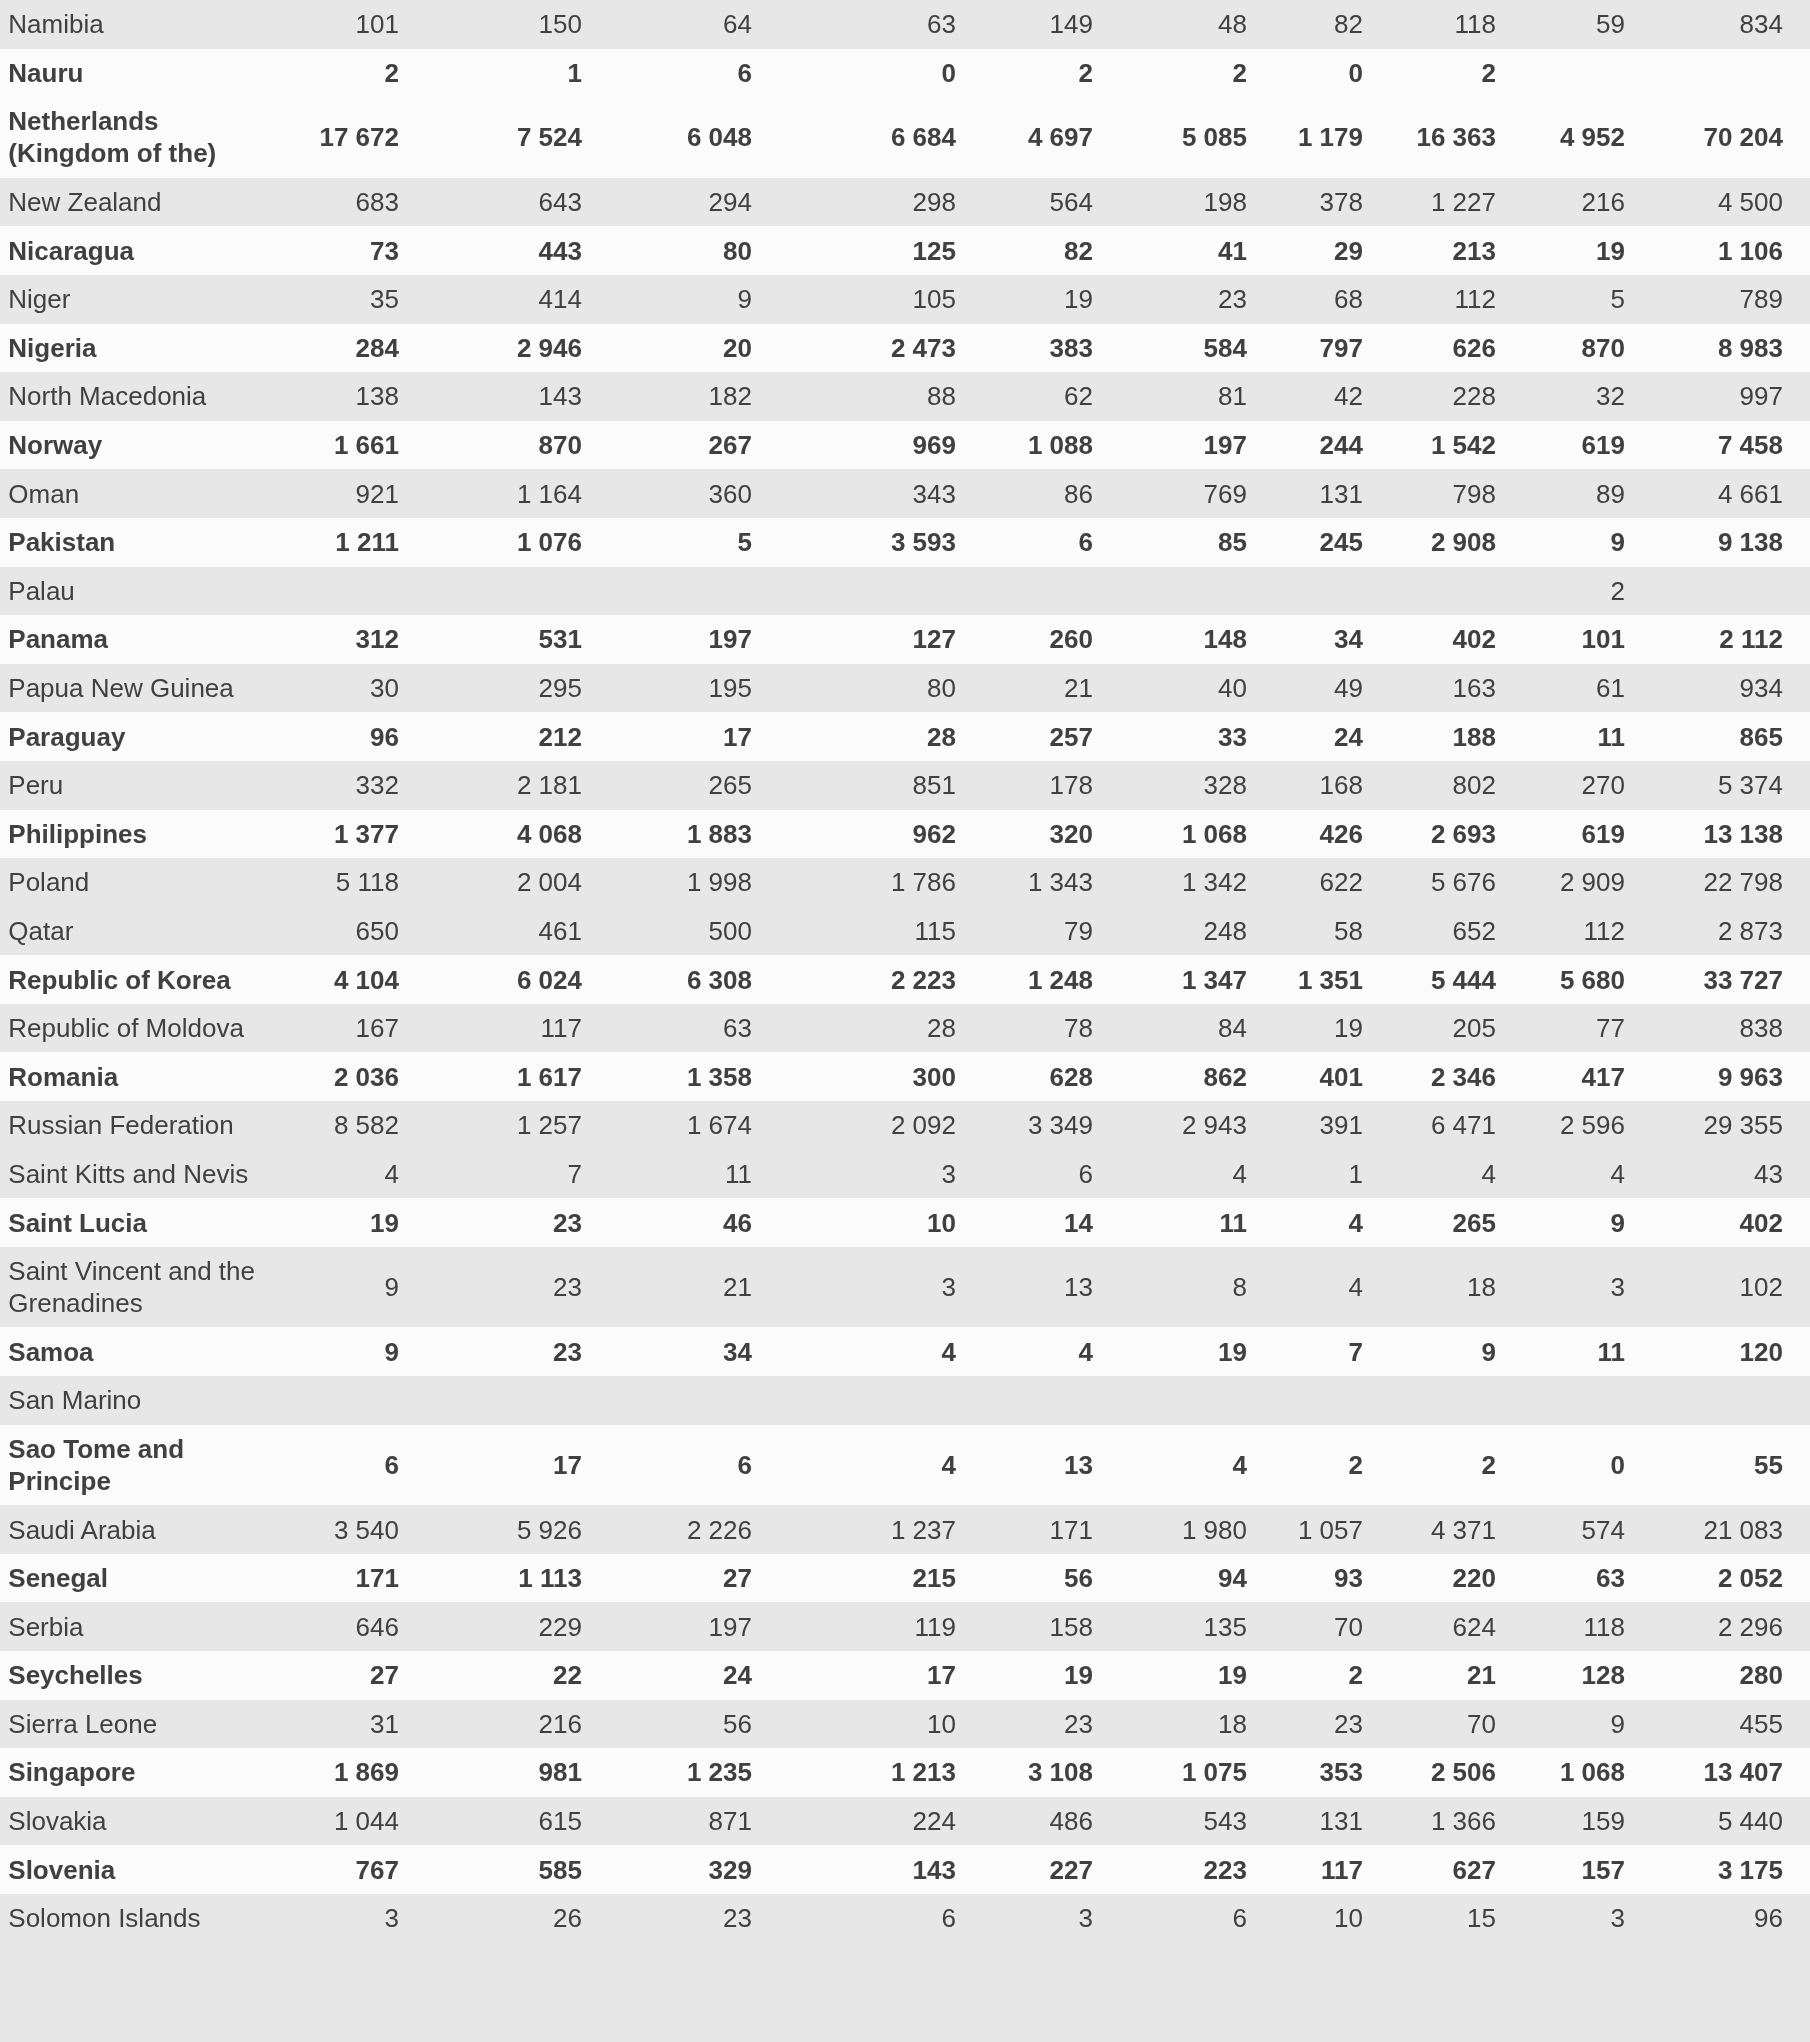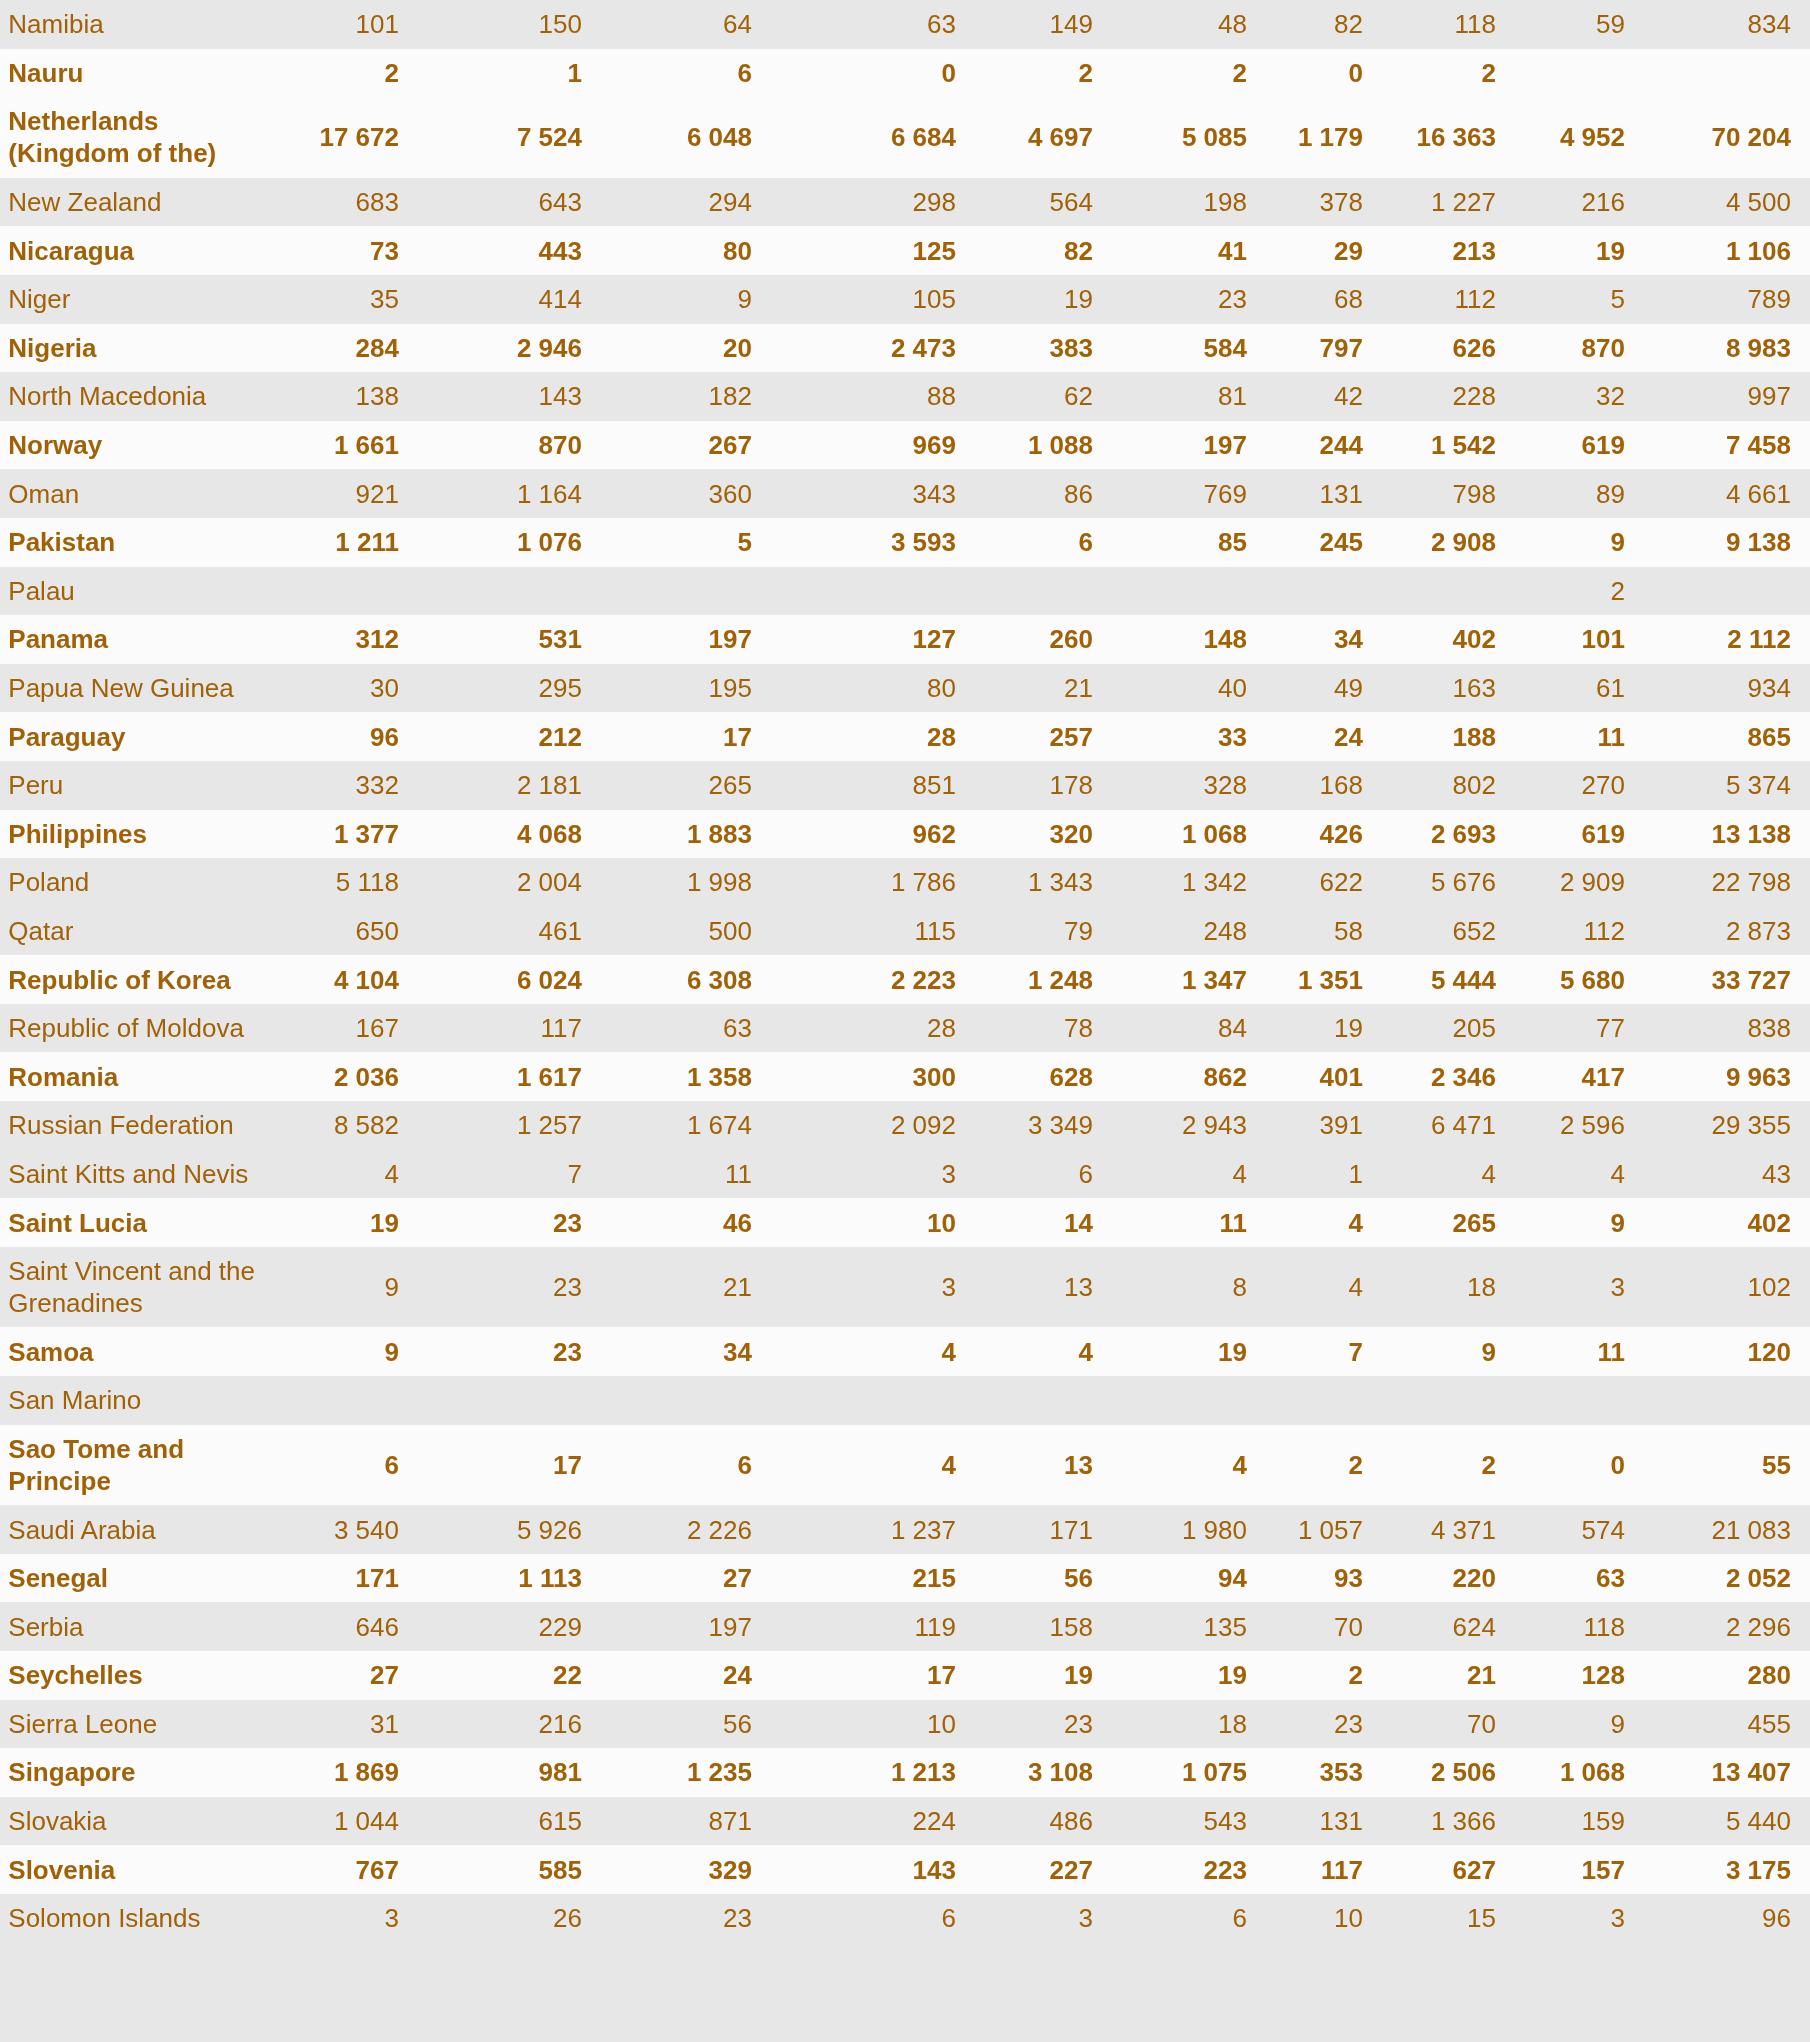--- a/index.html
+++ b/index.html
@@ -6,21 +6,21 @@
     margin: 0;
     padding: 0;
   }
   #page {
     position: relative;
     width: 1810px;
     height: 2043px;
     overflow: hidden;
     background: #e7e7e7;
     font-family: "Liberation Sans", sans-serif;
-    color: #a16207;
+    color: #404040;
   }
   table.country-table {
     border-collapse: collapse;
     table-layout: fixed;
     width: 1810px;
     background: #fbfbfb;
   }
   table.country-table td {
     font-size: 26px;
     line-height: 32px;
@@ -32,21 +32,21 @@
   table.country-table td.country {
     text-align: left;
     padding-left: 8.3px;
     padding-right: 6.6px;
   }
   table.country-table td.num {
     text-align: right;
     font-variant-numeric: tabular-nums;
   }
   table.country-table td.num.last {
-    padding-right: 20px;
+    padding-right: 28px;
   }
   table.country-table tr.odd  { background: #e7e7e7; }
   table.country-table tr.even { background: #fbfbfb; font-weight: bold; }
 </style>
 </head>
 <body>
 
 <div id="page">
   <table class="country-table">
     <colgroup>

